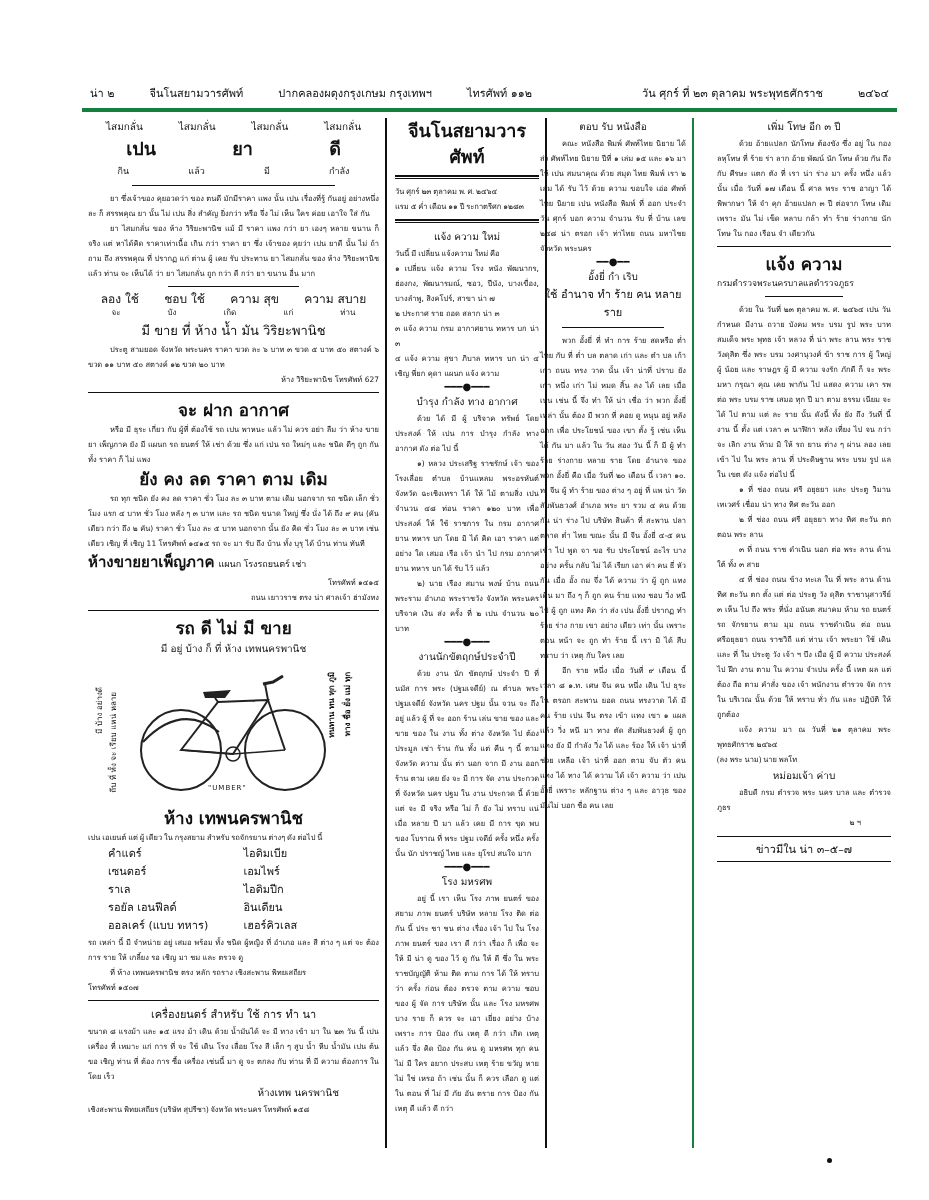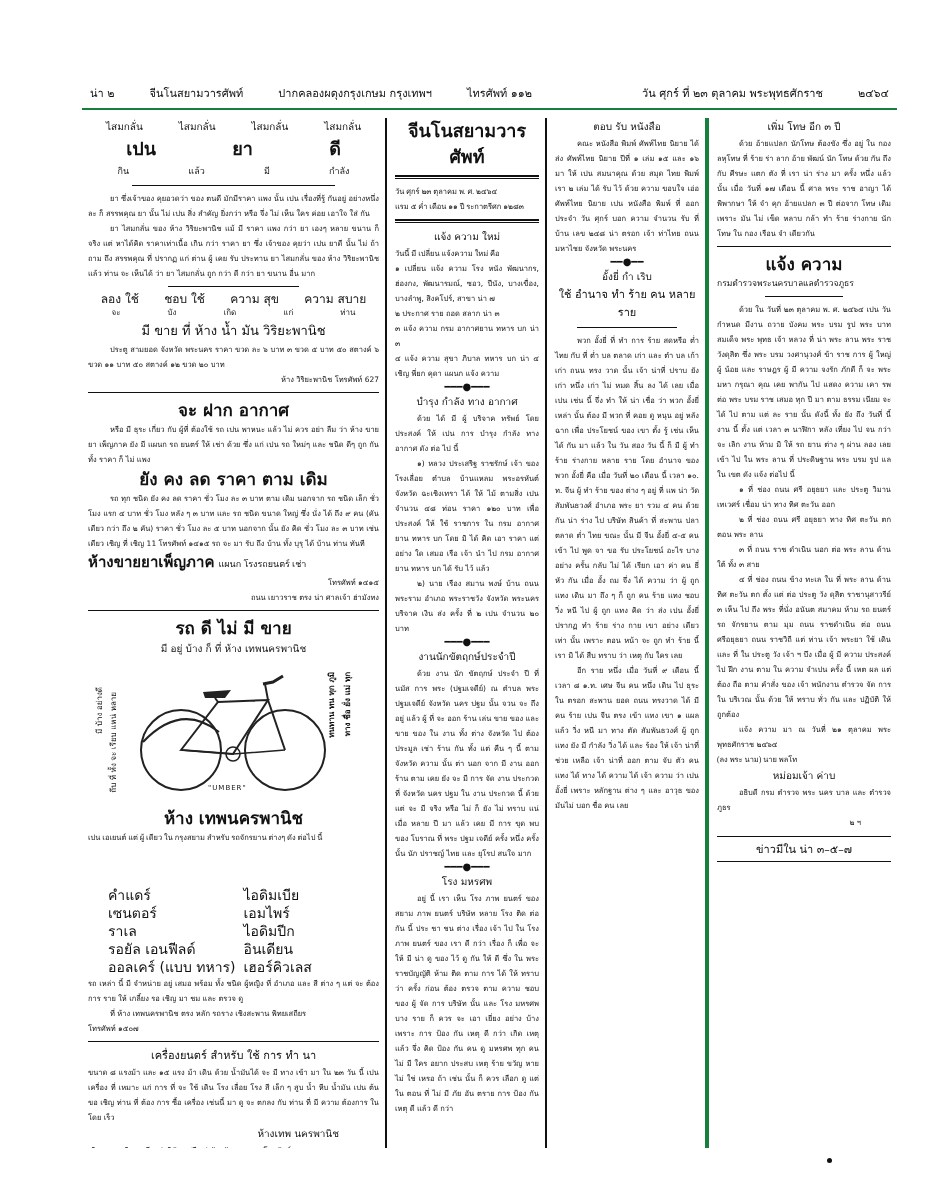--- a/index.html
+++ b/index.html
@@ -1,41 +1,41 @@
 <!DOCTYPE html>
 <html><head>
 <meta charset="utf-8">
 <style>
   * { box-sizing: border-box; margin: 0; padding: 0; }
   body { width: 929px; height: 1200px; background: #ffffff; font-family: "DejaVu Sans", sans-serif; color: #111; position: relative; overflow: hidden; }
   .page { position: absolute; left: 82px; top: 80px; width: 815px; height: 1080px; }
-  .masthead { display: flex; justify-content: space-between; font-size: 11px; padding: 4px 8px 6px 8px; border-bottom: 2px solid #15803d; }
+  .masthead { display: flex; justify-content: space-between; font-size: 11px; padding: 4px 8px 6px 8px; border-bottom: 4px solid #15803d; }
   .masthead span { white-space: nowrap; }
   .cols { position: absolute; top: 38px; left: 0; width: 815px; height: 1040px; }
   .col { position: absolute; top: 0; height: 1030px; padding: 0 6px; overflow: hidden; }
   .c1 { left: 0; width: 305px; border-right: 2px solid #111; }
   .c2 { left: 307px; width: 158px; border-right: 2px solid #111; }
-  .c3 { left: 467px; width: 160px; border-right: 4px solid #15803d; }
+  .c3 { left: 452px; width: 160px; border-right: 2px solid #15803d; }
   .c4 { left: 629px; width: 186px; }
   .body-text { font-size: 7.5px; line-height: 15px; text-align: justify; }
   .body-text.indent { text-indent: 22px; }
   .center { text-align: left; font-family: Liberation Serif, serif; }
   .h-large { font-size: 17px; font-weight: bold; text-align: center; line-height: 24px; }
   .h-med { font-size: 13px; text-align: center; line-height: 22px; }
   .h-small { font-size: 10px; text-align: center; line-height: 18px; }
   .row4 { display: flex; justify-content: space-around; font-size: 10px; line-height: 18px; }
   .row3 { display: flex; justify-content: space-around; font-size: 18px; font-weight: bold; line-height: 26px; }
   .rule { border-top: 1.5px solid #111; margin: 5px auto; }
   .rule.short { width: 45%; }
   .rule.mid { width: 70%; }
   .rule.full { width: 100%; }
   .rule.double { border-top: 2px solid #111; border-bottom: 1px solid #111; height: 4px; }
   .orn { text-align: center; font-size: 10px; line-height: 12px; }
   .right { text-align: right; }
-  .list2 { display: grid; grid-template-columns: 1fr 1fr; font-size: 14px; line-height: 18px; padding-left: 20px; margin-top: 41px; }
+  .list2 { display: grid; grid-template-columns: 1fr 1fr; font-size: 11px; line-height: 18px; padding-left: 20px; }
   .bike-area { position: relative; height: 140px; margin: 4px 0; }
   .vert { position: absolute; font-size: 8px; writing-mode: vertical-rl; transform: rotate(180deg); line-height: 11px; }
   .vert.left1 { left: 6px; top: 25px; }
   .vert.left2 { left: 20px; top: 30px; }
   .vert.right1 { right: 42px; top: 10px; font-weight: bold; }
   .vert.right2 { right: 26px; top: 10px; font-weight: bold; }
   .bike { position: absolute; left: 45px; top: 0; width: 200px; height: 140px; }
   .bike-label { position: absolute; left: 120px; top: 122px; font-size: 7px; letter-spacing: 1px; }
   .footer-box { font-size: 11px; text-align: center; border-top: 1.5px solid #111; border-bottom: 1.5px solid #111; margin-top: 6px; padding: 3px 0; }
   .dot { position: absolute; left: 827px; top: 1158px; width: 5px; height: 5px; border-radius: 50%; background: #111; }

